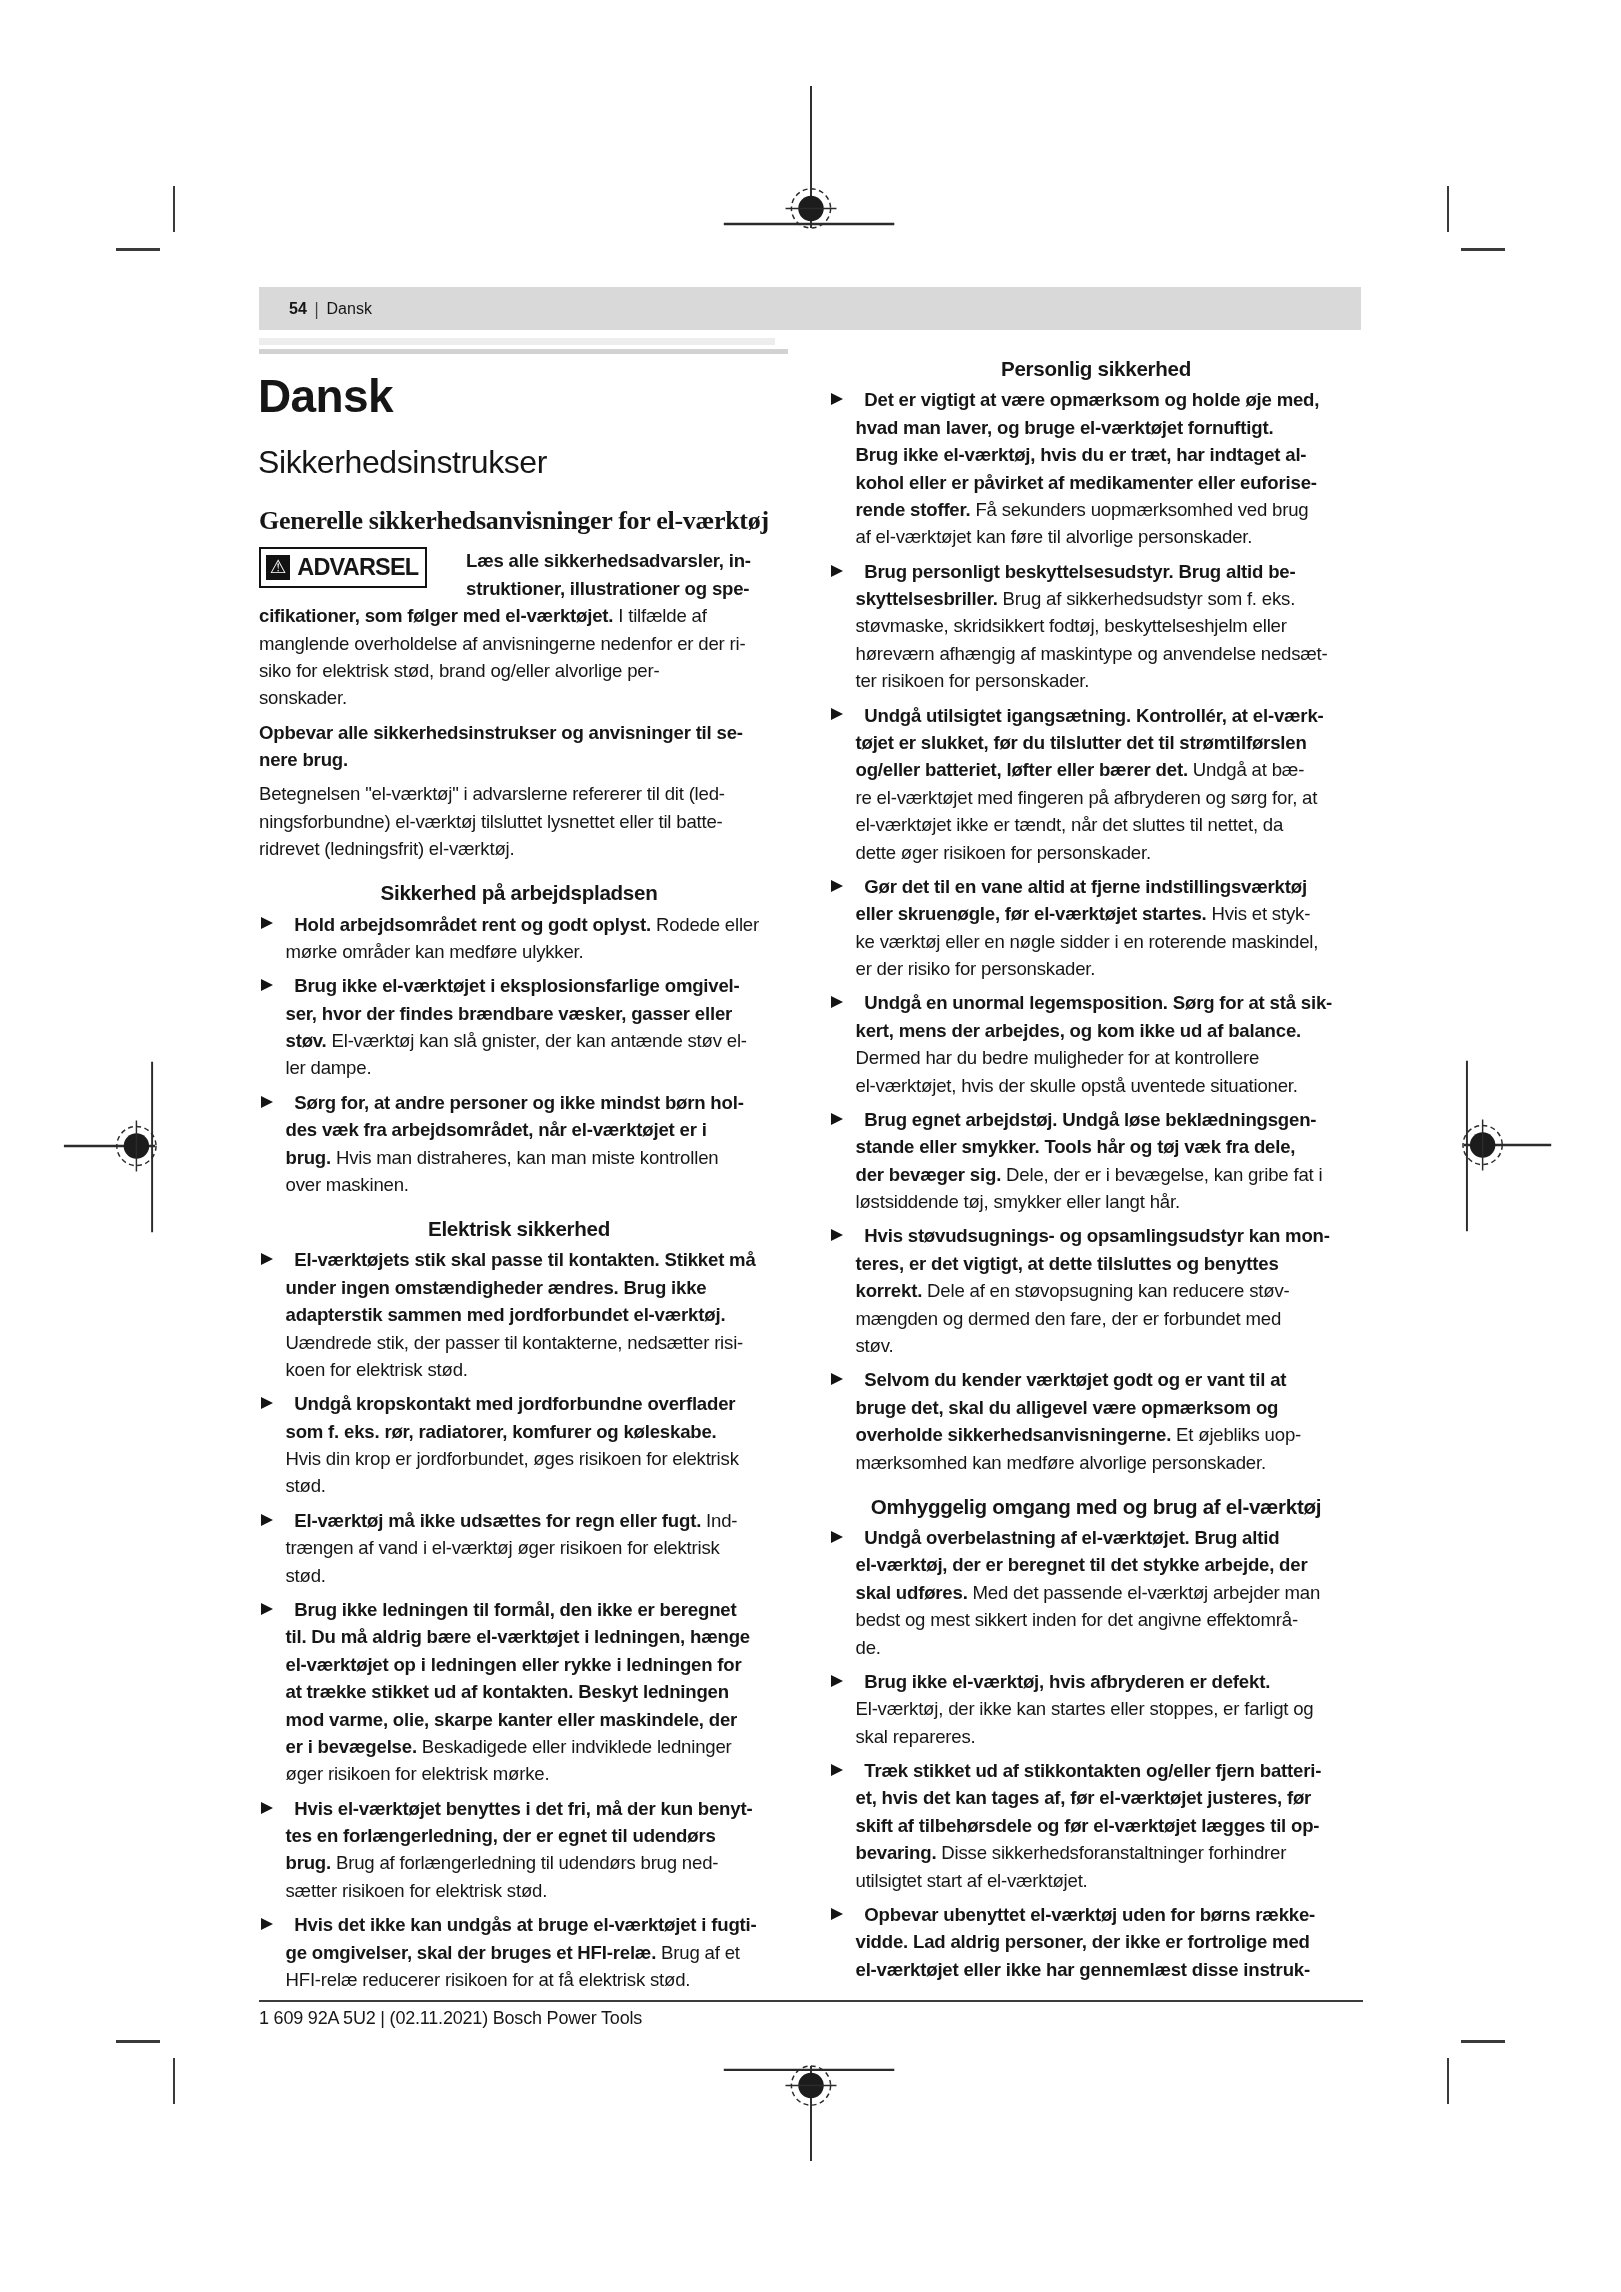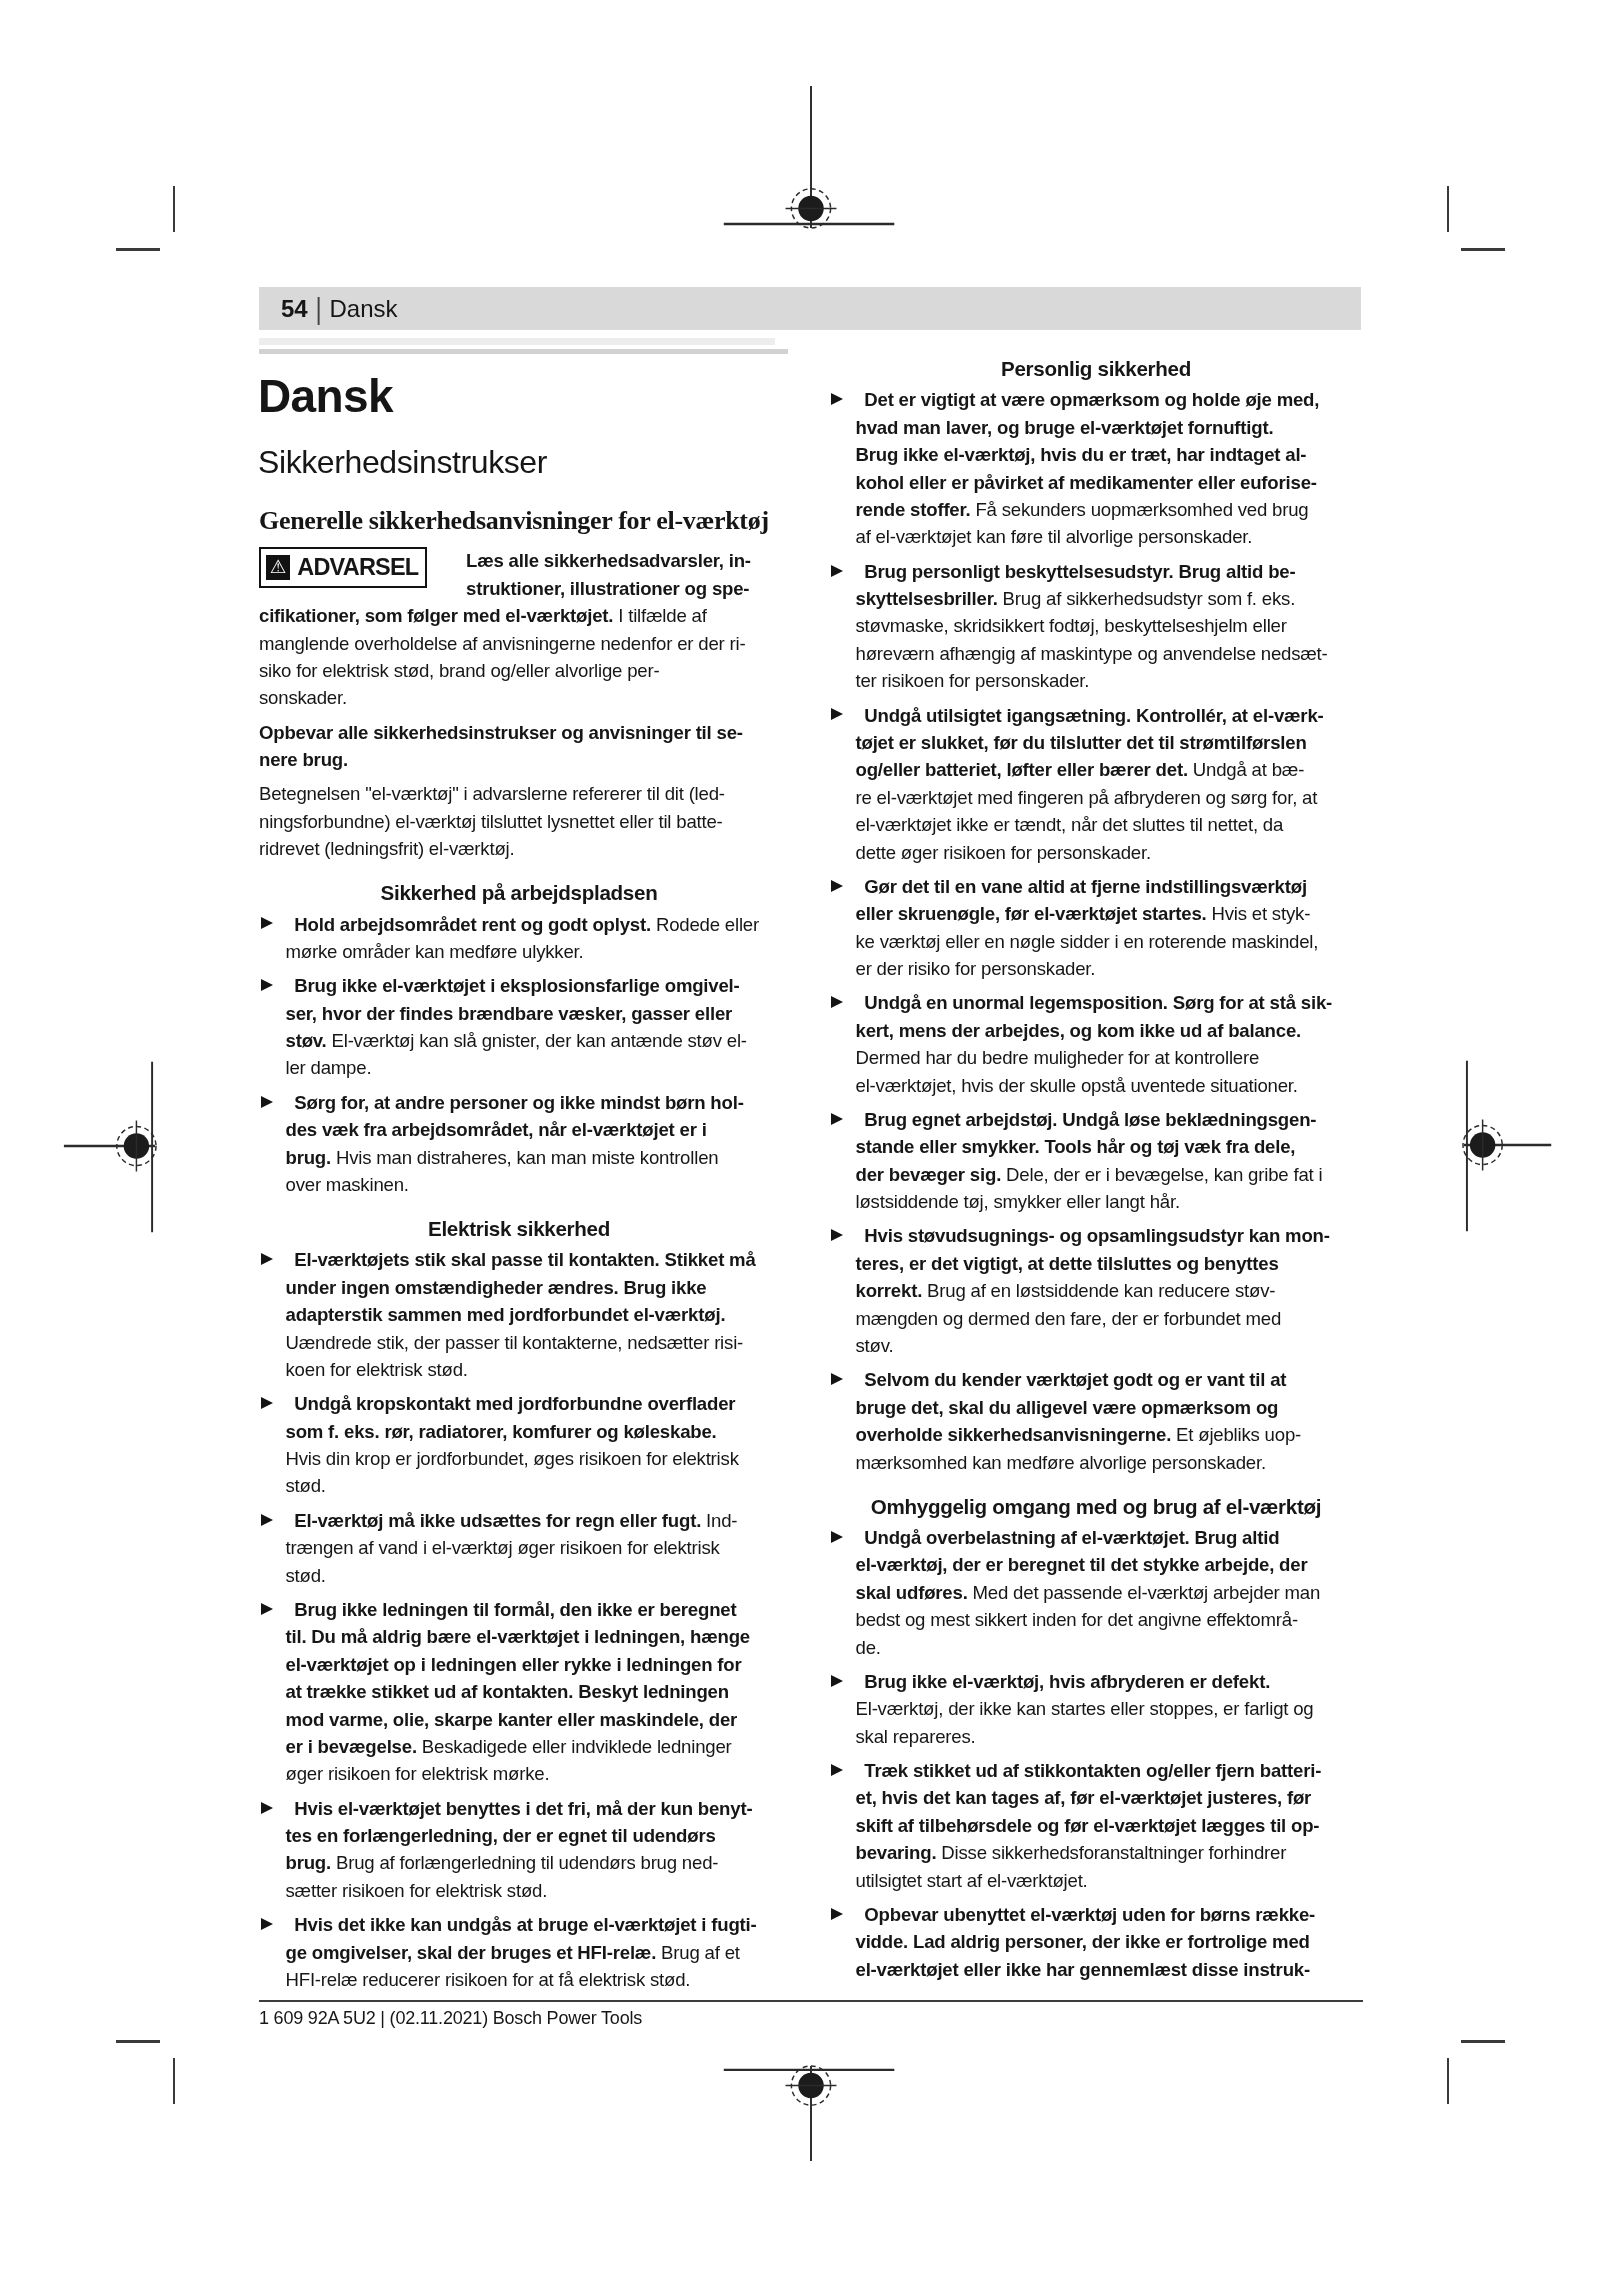--- a/index.html
+++ b/index.html
@@ -1,20 +1,20 @@
 <!DOCTYPE html>
 <html><head>
 <meta charset="utf-8">
 <style>
   html,body{margin:0;padding:0;background:#ffffff;}
   .page{position:relative;width:1621px;height:2293px;background:#fff;overflow:hidden;
         font-family:"Liberation Sans",sans-serif;color:#161616;}
   
   #hdrbar{position:absolute;left:259px;top:287px;width:1102px;height:43px;background:#d9d9d9;
-          display:flex;align-items:center;padding-left:22px;box-sizing:border-box;font-size:24px;}
+          display:flex;align-items:center;padding-left:30px;box-sizing:border-box;font-size:16px;}
   #hdrbar .hnum{font-weight:700;}
   #hdrbar .hsep{margin:0 7.8px;color:#444;font-weight:400;transform:scaleY(1.2);display:inline-block;}
   #strip1{position:absolute;left:259px;top:338px;width:516px;height:6.9px;background:#ededed;}
   #strip2{position:absolute;left:259px;top:349px;width:529px;height:4.9px;background:#d2d2d2;}
   
   #title{position:absolute;left:258px;top:369px;margin:0;font-size:46px;font-weight:700;letter-spacing:-0.6px;}
   #subtitle{position:absolute;left:258px;top:444px;margin:0;font-size:32px;font-weight:400;letter-spacing:-0.4px;}
   
   .col{position:absolute;width:534px;}
   #col-left{left:259px;top:507px;width:520px;}
@@ -199,21 +199,21 @@
         <span class="marker"></span>
         <div class="ln"><span class="b">Brug egnet arbejdstøj. Undgå løse beklædningsgen-</span></div>
         <div class="ln"><span class="b">stande eller smykker. Tools hår og tøj væk fra dele,</span></div>
         <div class="ln"><span class="b">der bevæger sig.</span><span class="r"> Dele, der er i bevægelse, kan gribe fat i</span></div>
         <div class="ln"><span class="r">løstsiddende tøj, smykker eller langt hår.</span></div>
       </div>
       <div class="bullet">
         <span class="marker"></span>
         <div class="ln"><span class="b">Hvis støvudsugnings- og opsamlingsudstyr kan mon-</span></div>
         <div class="ln"><span class="b">teres, er det vigtigt, at dette tilsluttes og benyttes</span></div>
-        <div class="ln"><span class="b">korrekt.</span><span class="r"> Brug af en løstsiddende kan reducere støv-</span></div>
+        <div class="ln"><span class="b">korrekt.</span><span class="r"> Dele af en støvopsugning kan reducere støv-</span></div>
         <div class="ln"><span class="r">mængden og dermed den fare, der er forbundet med</span></div>
         <div class="ln"><span class="r">støv.</span></div>
       </div>
       <div class="bullet">
         <span class="marker"></span>
         <div class="ln"><span class="b">Selvom du kender værktøjet godt og er vant til at</span></div>
         <div class="ln"><span class="b">bruge det, skal du alligevel være opmærksom og</span></div>
         <div class="ln"><span class="b">overholde sikkerhedsanvisningerne.</span><span class="r"> Et øjebliks uop-</span></div>
         <div class="ln"><span class="r">mærksomhed kan medføre alvorlige personskader.</span></div>
       </div>

